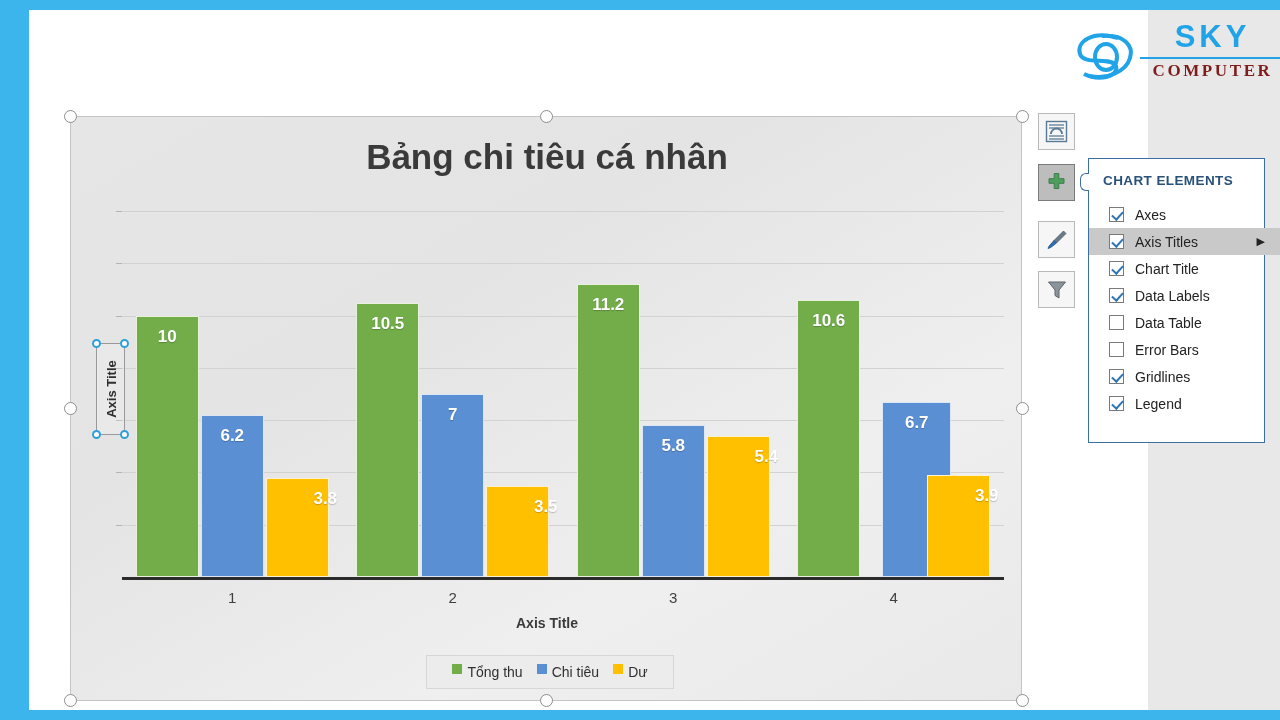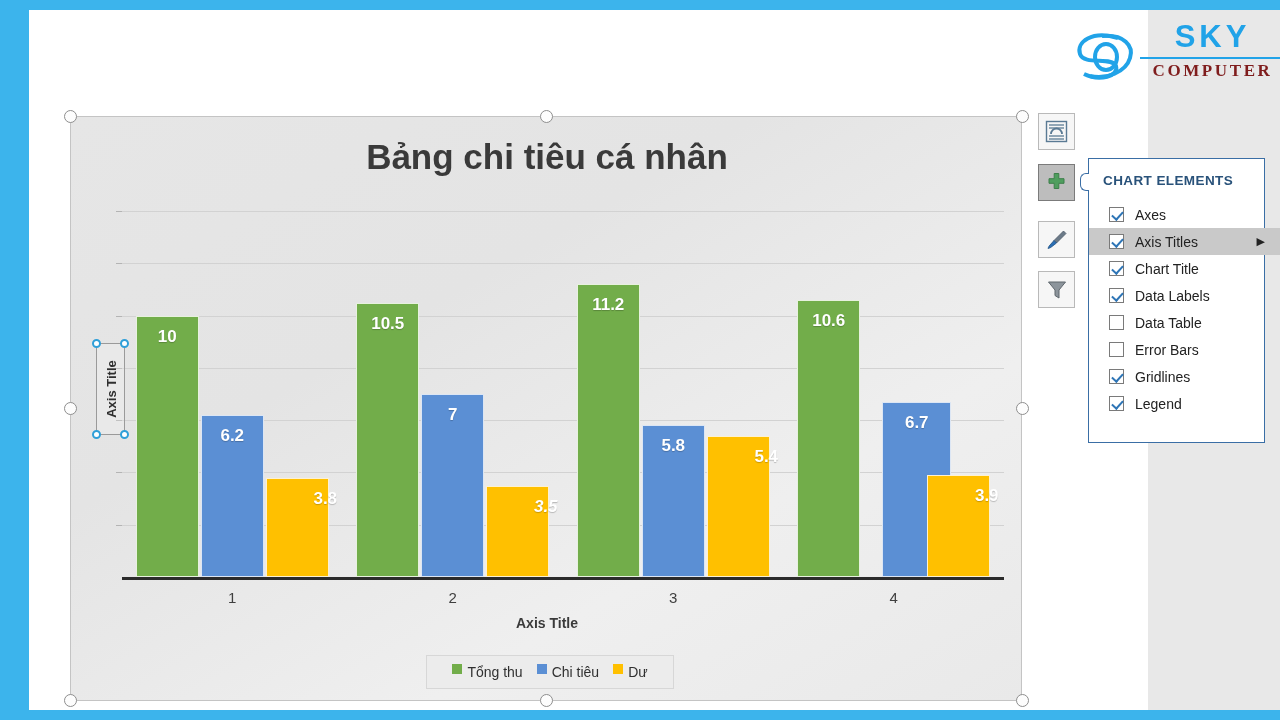--- a/index.html
+++ b/index.html
@@ -343,21 +343,21 @@
         </div>
         <div class="bar bar-yellow" style="left: 143.75px; width: 63px; height: 99.3429px;">
           <div class="bar-label">3.8</div>
         </div>
         <div class="bar bar-green" style="left: 234.25px; width: 63px; height: 274.5px;">
           <div class="bar-label">10.5</div>
         </div>
         <div class="bar bar-blue" style="left: 299.25px; width: 63px; height: 183px;">
           <div class="bar-label">7</div>
         </div>
-        <div class="bar bar-yellow" style="left: 364.25px; width: 63px; height: 91.5px; font-style: italic;">
+        <div class="bar bar-yellow" style="left: 364.25px; width: 63px; height: 91.5px;">
           <div class="bar-label">3.5</div>
         </div>
         <div class="bar bar-green" style="left: 454.75px; width: 63px; height: 292.8px;">
           <div class="bar-label">11.2</div>
         </div>
         <div class="bar bar-blue" style="left: 519.75px; width: 63px; height: 151.629px;">
           <div class="bar-label">5.8</div>
         </div>
         <div class="bar bar-yellow" style="left: 584.75px; width: 63px; height: 141.171px;">
           <div class="bar-label">5.4</div>

